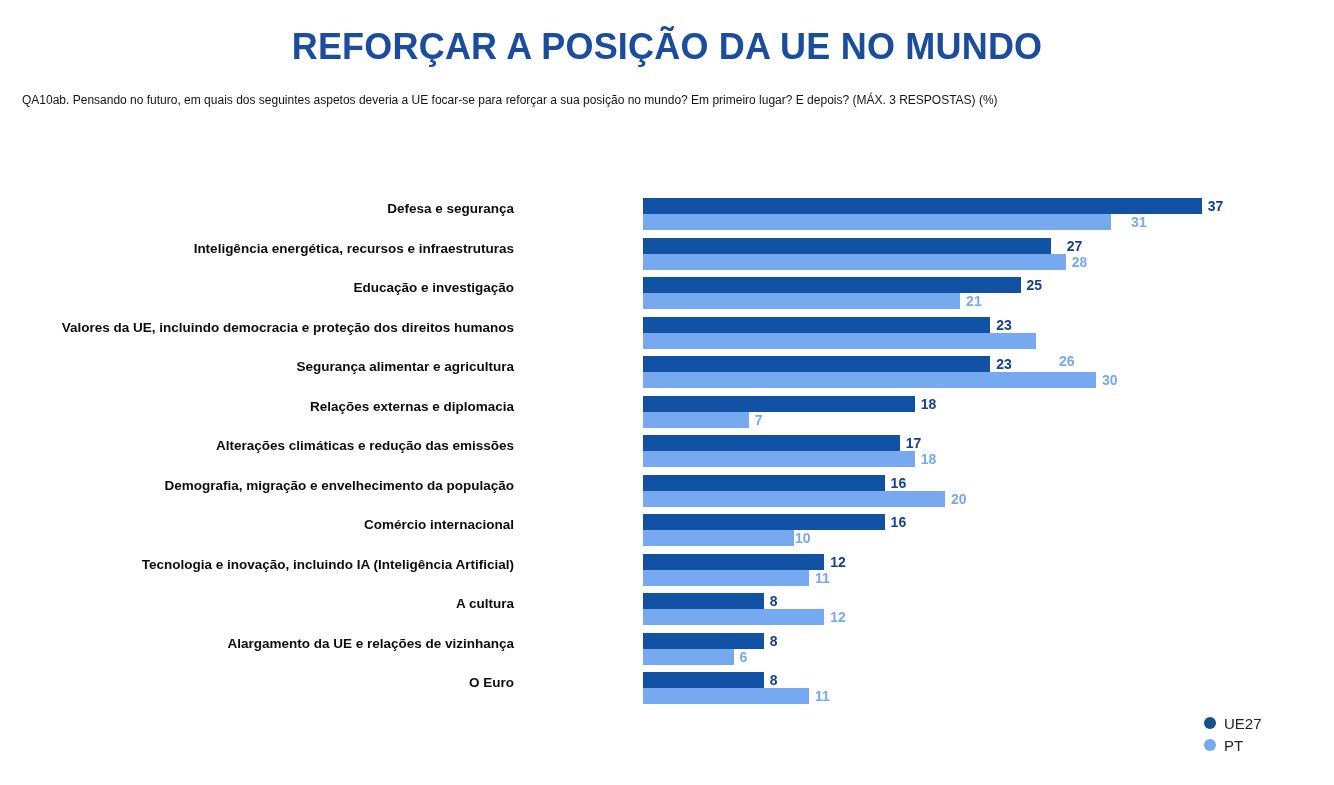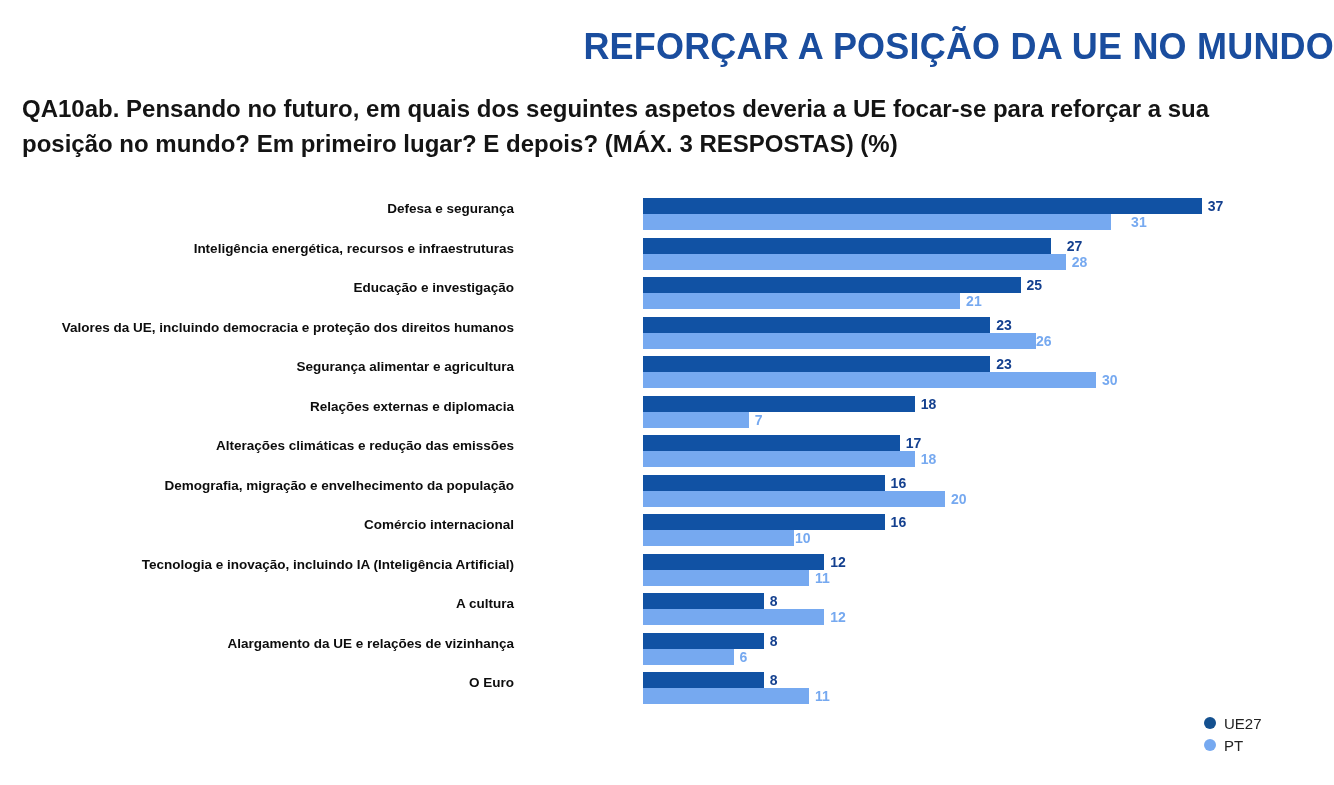--- a/index.html
+++ b/index.html
@@ -12,34 +12,34 @@
     background: #ffffff;
     font-family: "Liberation Sans", sans-serif;
     position: relative;
     overflow: hidden;
   }
   #chart-title {
     position: absolute;
     top: 26px;
     left: 0;
     width: 1334px;
-    text-align: right;
+    text-align: center;
     font-size: 36px;
     font-weight: bold;
     color: #1A4D9E;
     letter-spacing: 0.2px;
     white-space: nowrap;
   }
   #chart-subtitle {
     position: absolute;
     top: 92px;
     left: 22px;
     width: 1230px;
-    font-size: 24px;
-    font-weight: bold;
+    font-size: 12px;
+    font-weight: normal;
     color: #141414;
     line-height: 1.45;
   }
   #plot-area {
     position: absolute;
     top: 198px;
     left: 0;
     width: 1216px;
   }
   .cat-group {
@@ -160,21 +160,21 @@
     </div>
     <div class="cat-group">
       <div class="cat-label">Valores da UE, incluindo democracia e proteção dos direitos humanos</div>
       <div class="bars">
         <div class="bar-row">
           <div class="bar bar-ue27" style="width: 347.3px;"></div>
           <div class="bar-value val-ue27" style="left: 347.3px;">23</div>
         </div>
         <div class="bar-row">
           <div class="bar bar-pt" style="width: 392.6px;"></div>
-          <div class="bar-value val-pt" style="left: 387px;">26</div>
+          <div class="bar-value val-pt" style="left: 410px; margin-top: 20px;">26</div>
         </div>
       </div>
     </div>
     <div class="cat-group">
       <div class="cat-label">Segurança alimentar e agricultura</div>
       <div class="bars">
         <div class="bar-row">
           <div class="bar bar-ue27" style="width: 347.3px;"></div>
           <div class="bar-value val-ue27" style="left: 347.3px;">23</div>
         </div>

